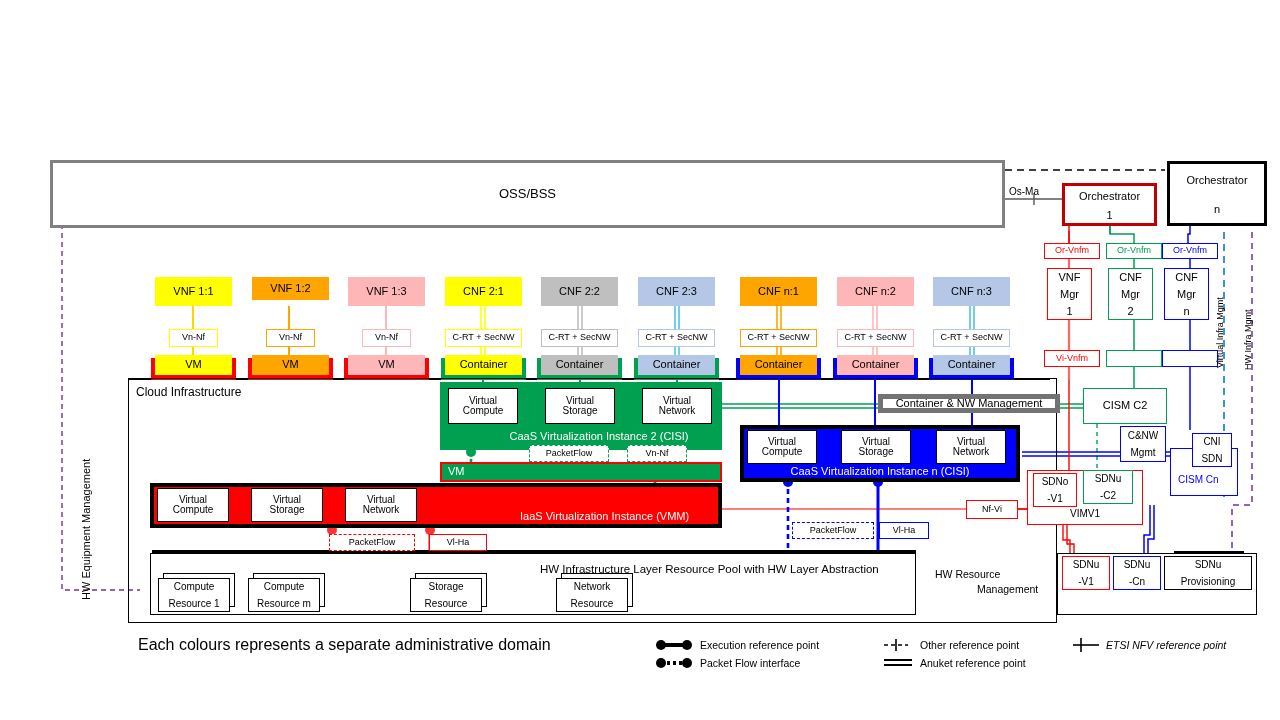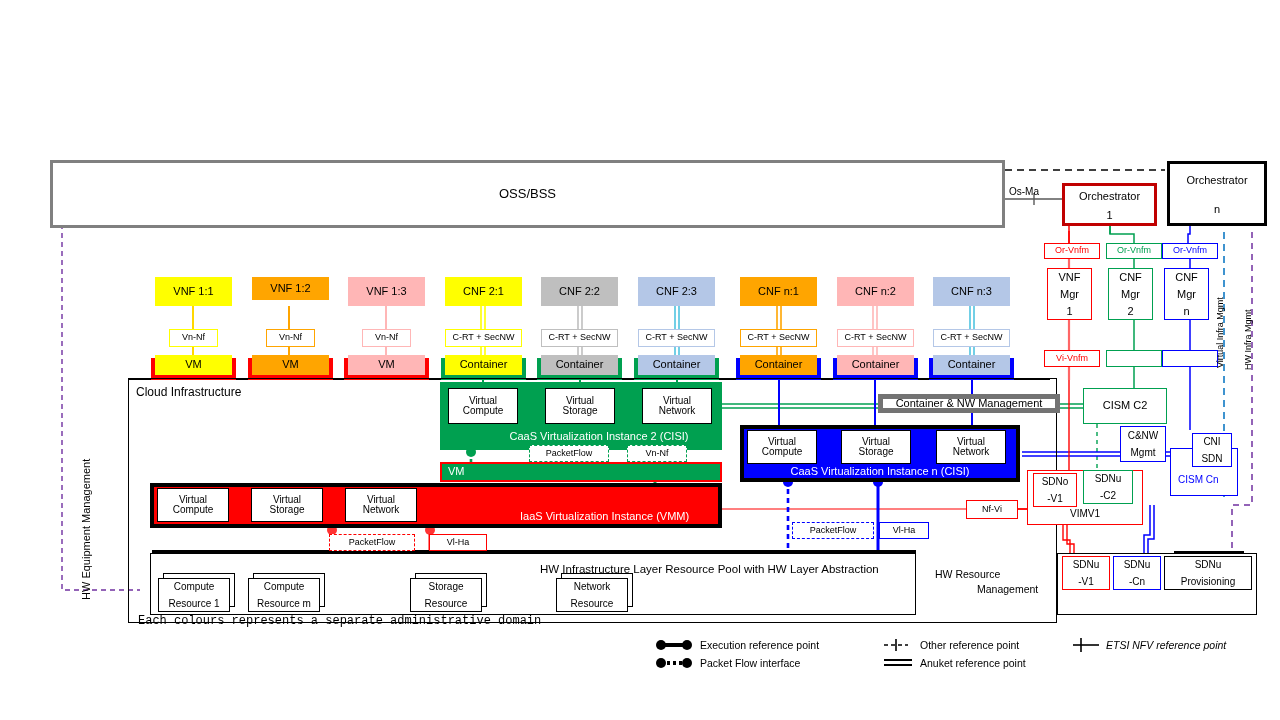--- a/index.html
+++ b/index.html
@@ -373,21 +373,21 @@
   </div>
   <div class="abs wbox" style="left:1113px;top:556px;width:48px;height:34px;border:1.5px solid #0000FF;">
     <div class="sm ctr" style="height:17px">SDNu</div>
     <div class="sm ctr" style="height:16px">-Cn</div>
   </div>
   <div class="abs" style="left:1164px;top:556px;width:88px;height:34px;border:1px solid #000;background:#fff;">
     <div class="sm ctr" style="height:17px">SDNu</div>
     <div class="sm ctr" style="height:16px">Provisioning</div>
   </div>
 
-  <div class="abs xs" style="left:138px;top:614px;font-size:12px;font-family:Liberation Mono, monospace;">Each colours represents a separate administrative domain</div>
+  <div class="abs xs" style="left:138px;top:636px;font-size:16px;">Each colours represents a separate administrative domain</div>
 
   <svg width="1280" height="720" style="position:absolute;left:0;top:0;">
 
     <line x1="661" y1="645" x2="687" y2="645" stroke="#000" stroke-width="4"></line>
     <circle cx="661" cy="645" r="5" fill="#000"></circle>
       <circle cx="687" cy="645" r="5" fill="#000"></circle>
 
     <line x1="661" y1="663" x2="687" y2="663" stroke="#000" stroke-width="4" stroke-dasharray="3,3"></line>
     <circle cx="661" cy="663" r="5" fill="#000"></circle>
       <circle cx="687" cy="663" r="5" fill="#000"></circle>

